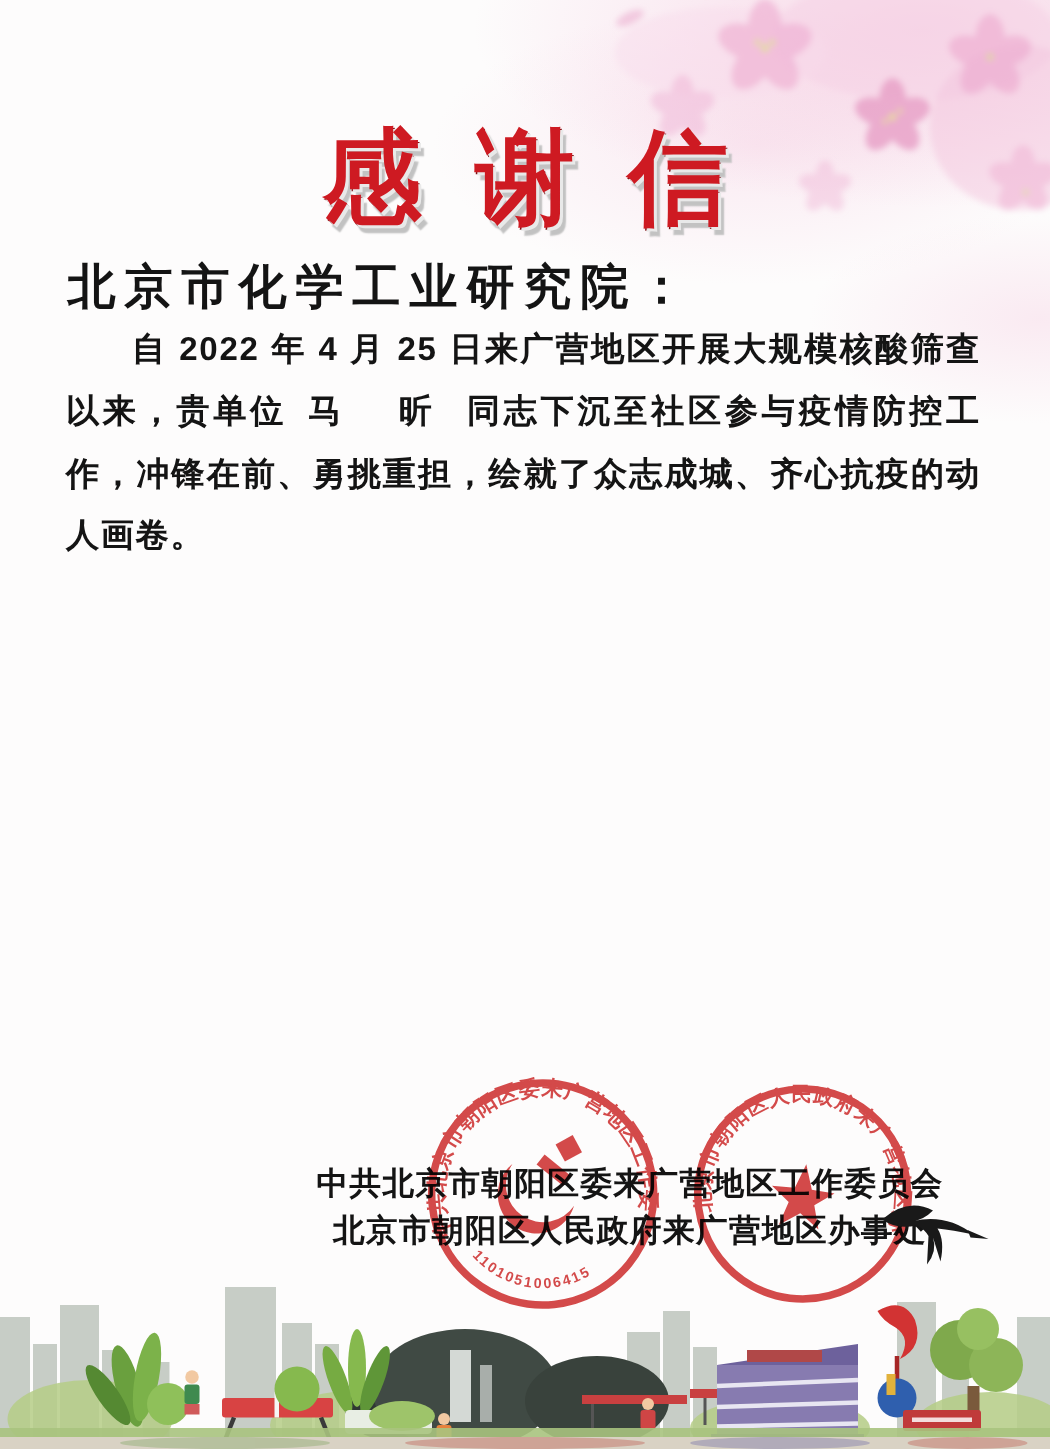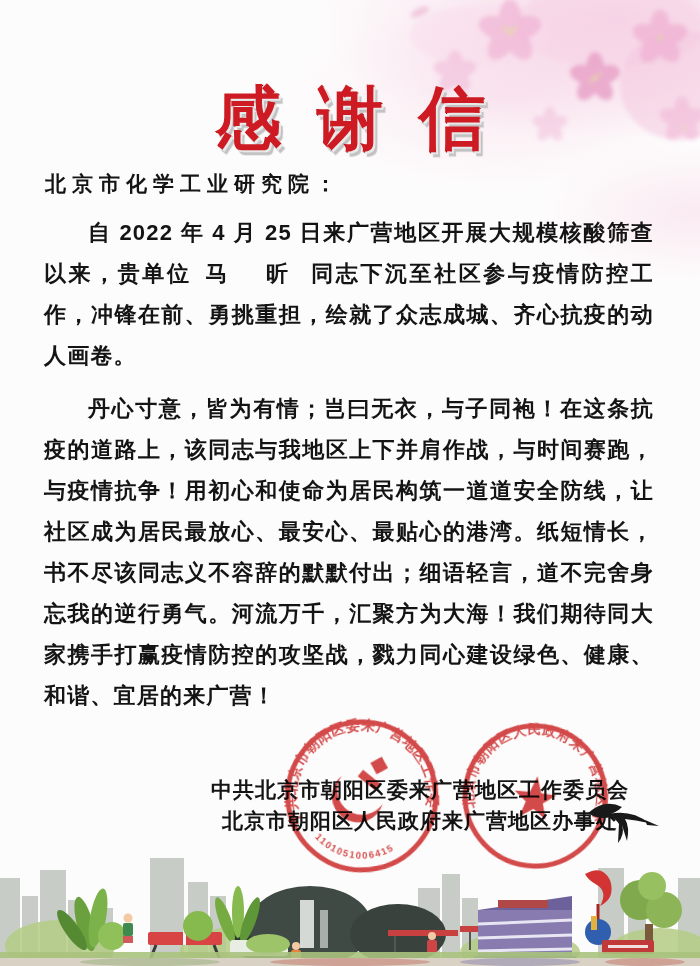--- a/index.html
+++ b/index.html
@@ -17,21 +17,21 @@
     position:absolute; top:74px; left:0; right:0; z-index:3;
     text-align:center; margin:0;
     font-size:66px; font-weight:800; letter-spacing:36px; padding-left:36px;
     color:#ce1a22;
     text-shadow:2px 2px 0 #e9e9e9, 4px 5px 1px #c2c2c2, 1px 1px 0 #7e1014;
     transform:scaleY(1.05);
   }
   .salutation{
     position:absolute; top:170px; left:45px; z-index:3;
     font-family:"DejaVu Serif", serif;
-    font-size:21px; font-weight:700; letter-spacing:6px;
+    font-size:32px; font-weight:700; letter-spacing:6px;
   }
   .letter-body{
     position:absolute; top:212px; left:44px; right:46px; z-index:3;
     font-size:22px; font-weight:700; line-height:41px; letter-spacing:1.2px;
     text-align:justify; word-break:break-all;
   }
   .letter-body p{ margin:0 0 12px 0; text-indent:2em; }
   .comrade-name{
     font-family:"DejaVu Serif", serif; font-weight:600;
     letter-spacing:14px; padding:0 8px 0 14px;
@@ -120,21 +120,20 @@
       <ellipse cx="60" cy="12" rx="10" ry="4" fill="#e9a4ca" opacity="0.5" transform="rotate(-25 60 12)"></ellipse>
     </g>
   </svg>
 
   <h1 class="title">感谢信</h1>
 
   <div class="salutation">北京市化学工业研究院：</div>
 
   <div class="letter-body">
     <p><span>自 2022 年 4 月 25 日来广营地区开展大规模核酸筛查以来，贵单位</span><span class="comrade-name">马 昕</span><span>同志下沉至社区参与疫情防控工作，冲锋在前、勇挑重担，绘就了众志成城、齐心抗疫的动人画卷。</span></p>
-    <p>丹心寸意，皆为有情；岂曰无衣，与子同袍！在这条抗疫的道路上，该同志与我地区上下并肩作战，与时间赛跑，与疫情抗争！用初心和使命为居民构筑一道道安全防线，让社区成为居民最放心、最安心、最贴心的港湾。纸短情长，书不尽该同志义不容辞的默默付出；细语轻言，道不完舍身忘我的逆行勇气。河流万千，汇聚方为大海！我们期待同大家携手打赢疫情防控的攻坚战，戮力同心建设绿色、健康、和谐、宜居的来广营！</p>
   </div>
 
   <div class="signature">
     <div>中共北京市朝阳区委来广营地区工作委员会</div>
     <div>北京市朝阳区人民政府来广营地区办事处</div>
   </div>
 
   <svg class="stamp stamp-left" width="180" height="180" viewBox="0 0 180 180">
     <circle cx="90" cy="88" r="74" fill="none" stroke="#d03232" stroke-width="5"></circle>
     <defs>

